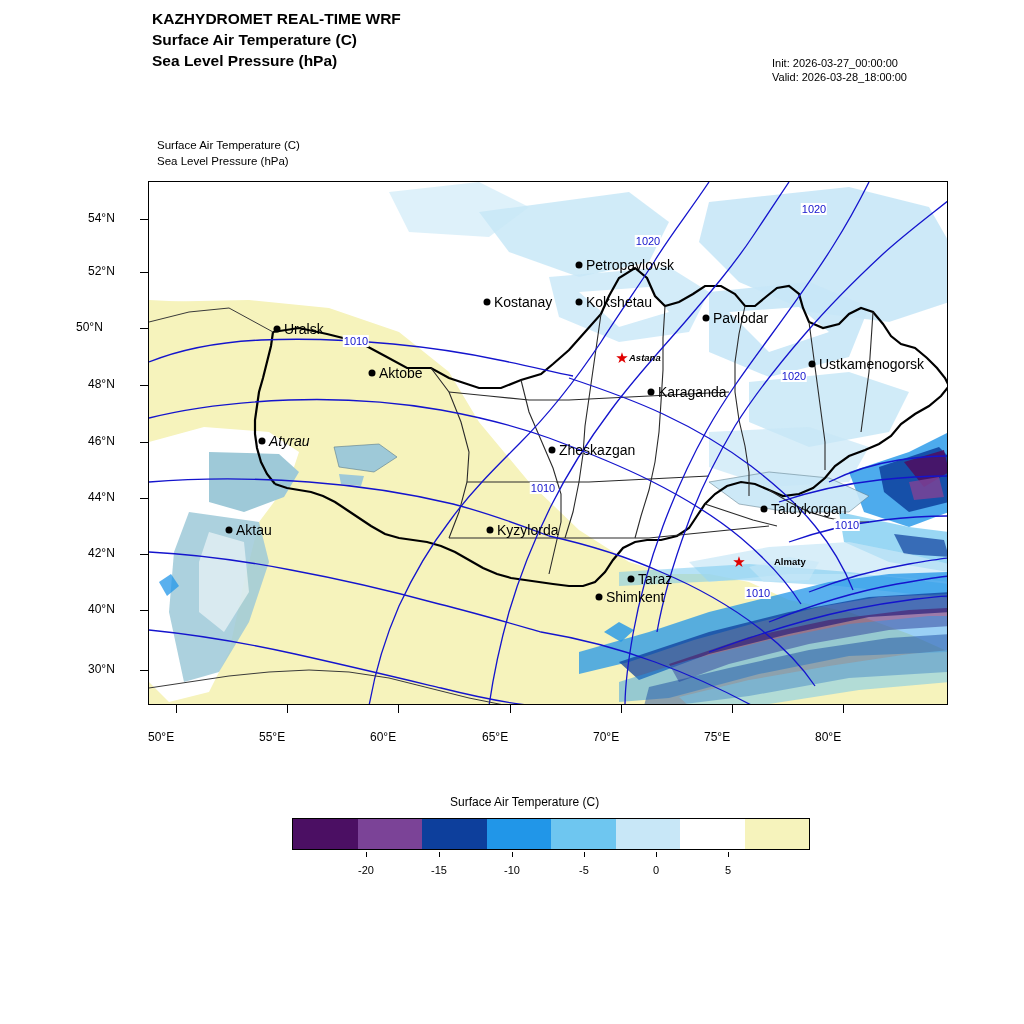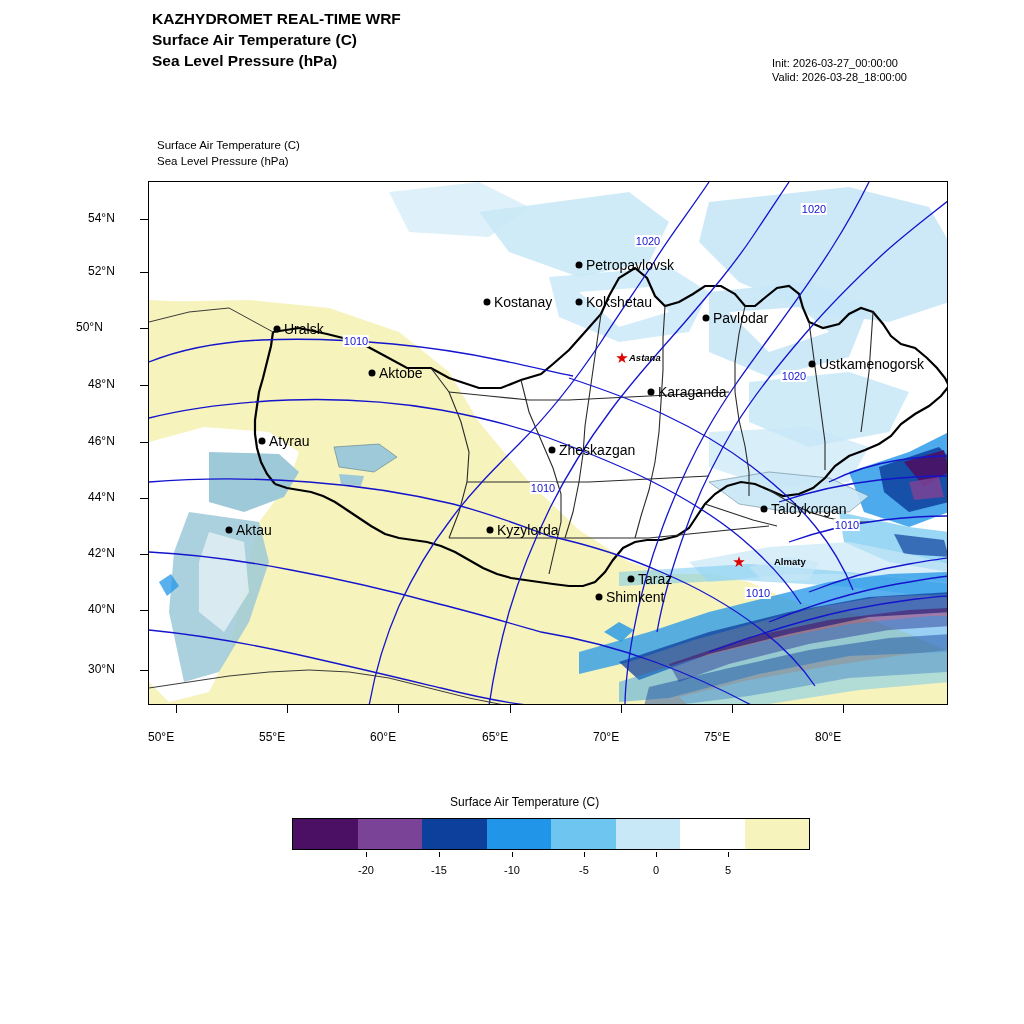--- a/index.html
+++ b/index.html
@@ -320,21 +320,21 @@
     <div class="city-dot" style="left:663px;top:182px;"></div>
     <div class="city-label" style="left:670px;top:182px;">Ustkamenogorsk</div>
 
     <div class="city-dot" style="left:223px;top:191px;"></div>
     <div class="city-label" style="left:230px;top:191px;">Aktobe</div>
 
     <div class="city-dot" style="left:502px;top:210px;"></div>
     <div class="city-label" style="left:509px;top:210px;">Karaganda</div>
 
     <div class="city-dot" style="left:113px;top:259px;"></div>
-    <div class="city-label" style="left:120px;top:259px;">Atyrau</div>
+    <div class="city-label" style="left:120px;top:259px;font-style:italic;">Atyrau</div>
 
     <div class="city-dot" style="left:403px;top:268px;"></div>
     <div class="city-label" style="left:410px;top:268px;">Zheskazgan</div>
 
     <div class="city-dot" style="left:615px;top:327px;"></div>
     <div class="city-label" style="left:622px;top:327px;">Taldykorgan</div>
 
     <div class="city-dot" style="left:341px;top:348px;"></div>
     <div class="city-label" style="left:348px;top:348px;">Kyzylorda</div>
 

